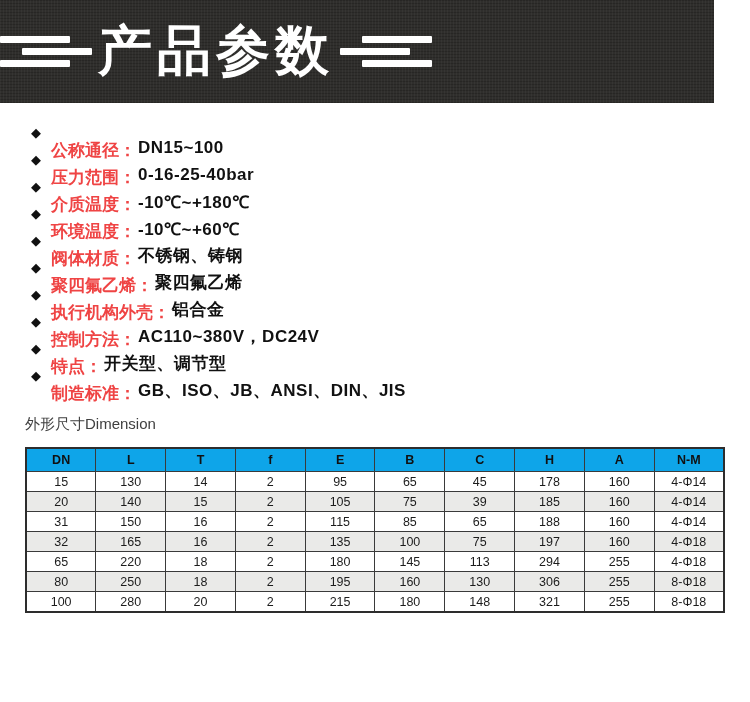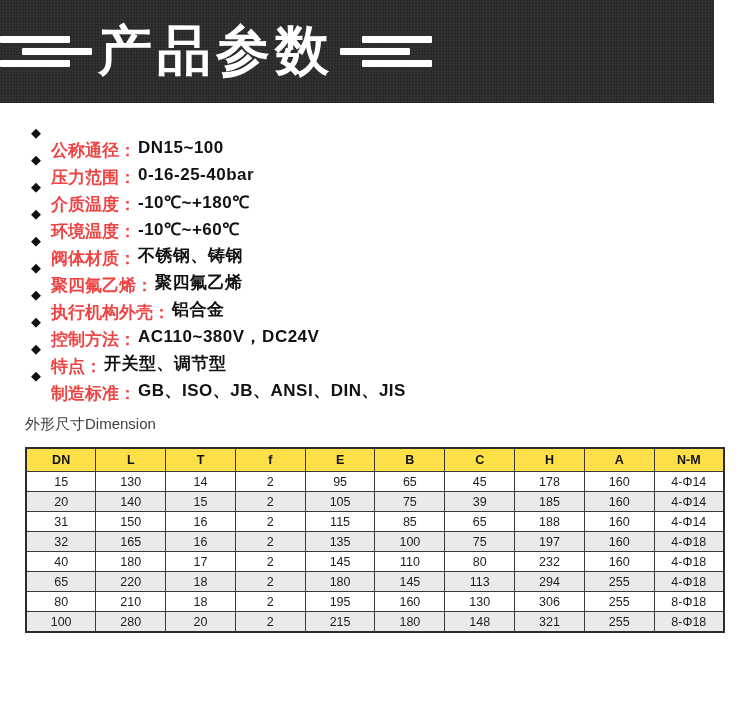--- a/index.html
+++ b/index.html
@@ -75,21 +75,21 @@
     font-size:12.5px;
     table-layout:fixed;
   }
   .dim-table th, .dim-table td {
     border:1px solid #3a3a3a;
     text-align:center;
     padding:0;
   }
   .dim-table th {
     height:22px;
-    background:#fde047;
+    background:#0ea5e9;
     font-weight:bold;
     color:#111111;
     text-align:center;
   }
   .dim-table td {
     height:19px;
     background:#ffffff;
     color:#1c1c1c;
   }
   .dim-table tbody tr:nth-child(even) td { background:#eaeae8; }
@@ -224,46 +224,34 @@
         <td>16</td>
         <td>2</td>
         <td>135</td>
         <td>100</td>
         <td>75</td>
         <td>197</td>
         <td>160</td>
         <td>4-Φ18</td>
       </tr>
       <tr>
-        <td>40</td>
-        <td>180</td>
-        <td>17</td>
-        <td>2</td>
-        <td>145</td>
-        <td>110</td>
-        <td>80</td>
-        <td>232</td>
-        <td>160</td>
-        <td>4-Φ18</td>
-      </tr>
-      <tr>
         <td>65</td>
         <td>220</td>
         <td>18</td>
         <td>2</td>
         <td>180</td>
         <td>145</td>
         <td>113</td>
         <td>294</td>
         <td>255</td>
         <td>4-Φ18</td>
       </tr>
       <tr>
         <td>80</td>
-        <td>210</td>
+        <td>250</td>
         <td>18</td>
         <td>2</td>
         <td>195</td>
         <td>160</td>
         <td>130</td>
         <td>306</td>
         <td>255</td>
         <td>8-Φ18</td>
       </tr>
       <tr>

